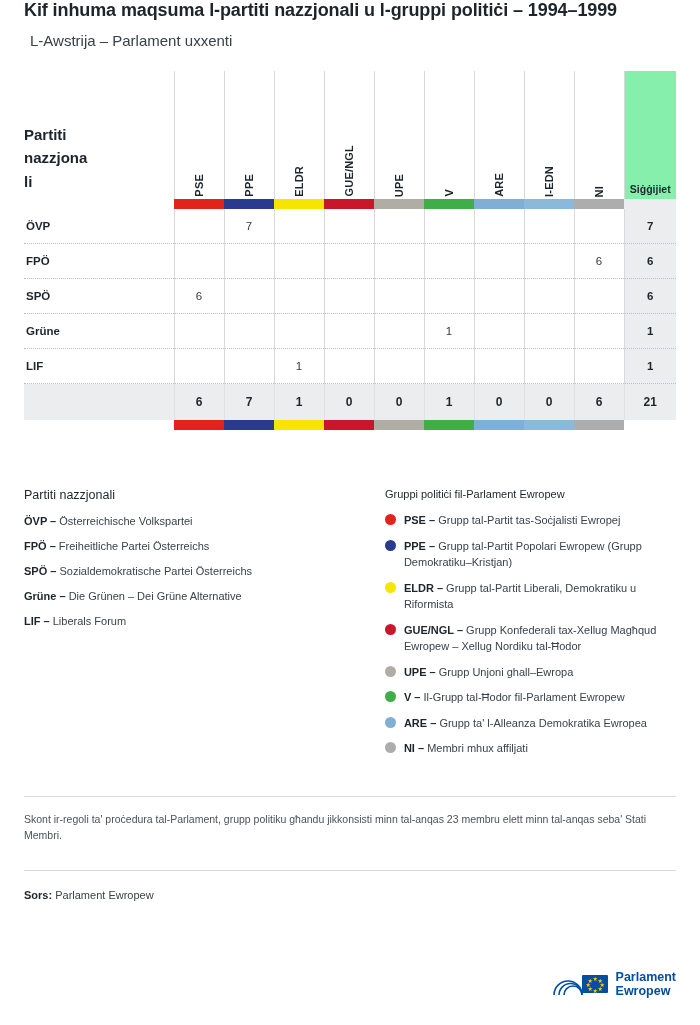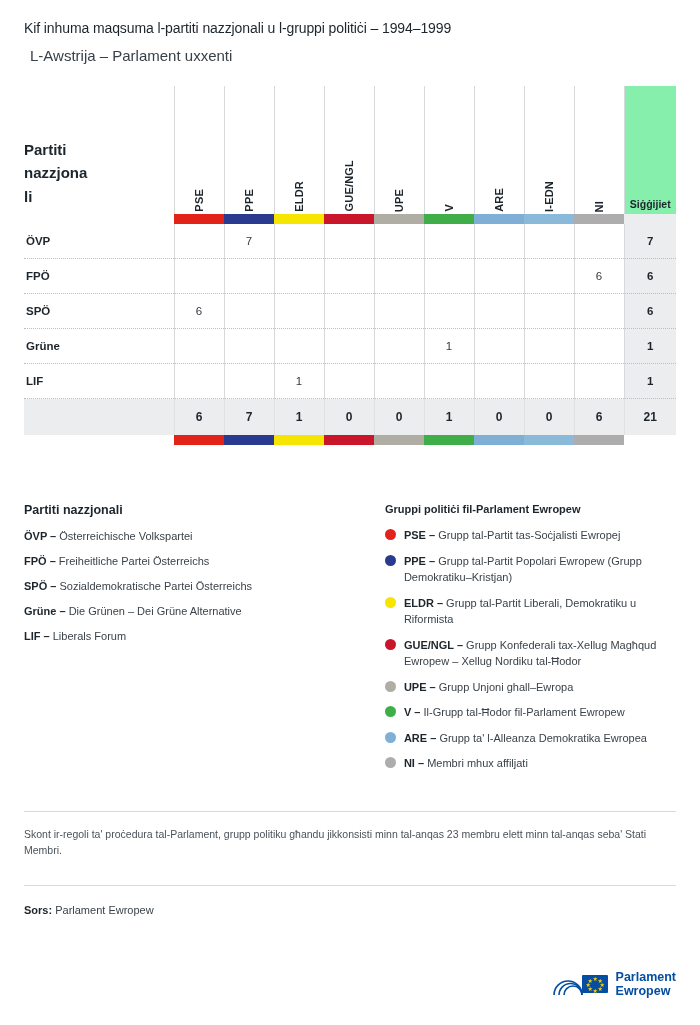--- a/index.html
+++ b/index.html
@@ -17,24 +17,23 @@
   }
   .page {
     position: relative;
     width: 700px;
     height: 1025px;
     box-sizing: border-box;
     padding: 0 24px;
   }
   
   .title {
-    font-size: 14px;
-    font-weight: normal;
-    color: #1d252c;
-    padding-top: 20px;
+    font-size: 18px;
+    font-weight: bold;
+    color: #1d252c;
     letter-spacing: -0.1px;
   }
   .subtitle {
     font-size: 15px;
     font-weight: normal;
     color: #384048;
     padding-top: 11px;
     padding-left: 6px;
   }
   
@@ -153,21 +152,21 @@
 
   
   .legend {
     margin-top: 58px;
     display: flex;
     gap: 0;
   }
   .legend-left { width: 372px; }
   .legend-right { width: 300px; }
   .legend-title {
-    font-weight: bold;
+    font-weight: normal;
     font-size: 12.5px;
     color: #1d252c;
     margin-bottom: 12px;
   }
   .legend-title.small { font-size: 11px; }
   .leg-item {
     font-size: 11px;
     line-height: 1.45;
     color: #3a424a;
     margin-bottom: 9px;

